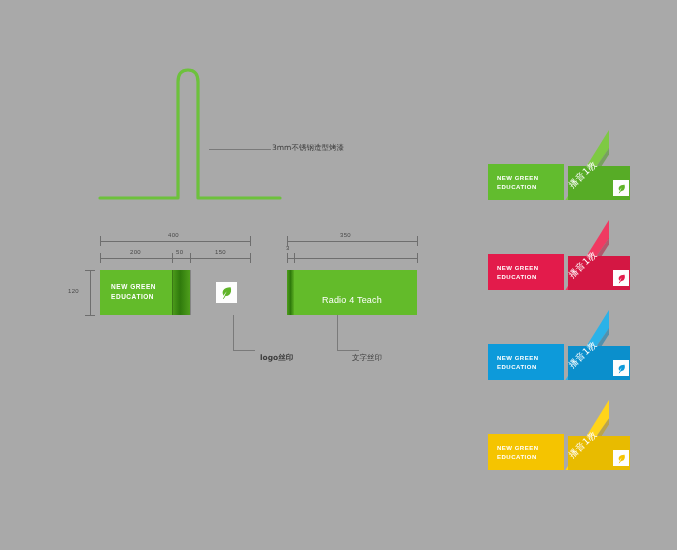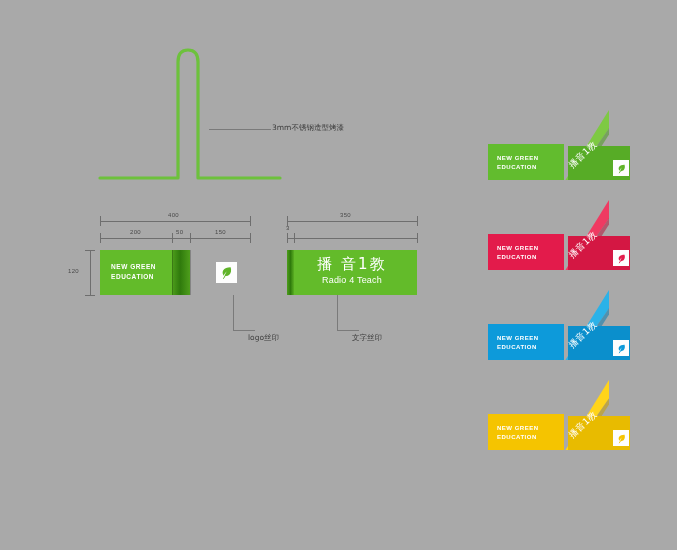--- a/index.html
+++ b/index.html
@@ -2,21 +2,21 @@
 <html><head>
 <meta charset="utf-8">
 <style>
   html,body{margin:0;padding:0;}
   body{
     width:677px;height:550px;
     background:#a9a9a9;
     font-family:"Liberation Sans","DejaVu Sans",sans-serif;
     overflow:hidden;position:relative;
   }
-  .stage{position:absolute;inset:0;}
+  .stage{position:absolute;inset:0;margin-top:20px;}
   .abs{position:absolute;}
 
   
   .dimline{position:absolute;background:#6e6e6e;}
   .dimh{height:1px;}
   .dimv{width:1px;}
   .tick{position:absolute;width:1px;background:#6e6e6e;}
   .dimlabel{
     position:absolute;color:#4a4a4a;font-size:6px;
     letter-spacing:.3px;white-space:nowrap;
@@ -143,39 +143,38 @@
     <div class="logo-box">
       <svg width="15" height="15" viewBox="0 0 15 15">
         <path d="M11.6 2.3C8.9 2.2 5.4 3.1 4.1 5.6c-1 1.9-.3 3.9.6 5.1.6-1.7 1.8-3.3 3.4-4.5-1.2 1.4-2.1 3.1-2.5 4.9h1.4c2.6-.2 4.6-2.1 5-4.7.2-1.4.1-2.8-.4-4.1z" fill="#5fb328"></path>
         <path d="M5.9 11.2 4.6 13.4" stroke="#5fb328" stroke-width="1" stroke-linecap="round"></path>
       </svg>
     </div>
   </div>
 
   <div class="leader" style="left:233px;top:295px;width:1px;height:35px;background:#7a7a7a;"></div>
   <div class="leader" style="left:233px;top:330px;width:22px;height:1px;background:#7a7a7a;"></div>
-  <div class="callout" style="left:248px;top:333px;">logo丝印</div>
+  <div class="callout" style="left:260px;top:333px;font-weight:bold;">logo丝印</div>
 
   <div class="abs">
     <div class="dimline dimh" style="left:287px;top:221px;width:130px;"></div>
     <div class="tick" style="left:287px;top:216px;height:10px;"></div>
     <div class="tick" style="left:417px;top:216px;height:10px;"></div>
     <div class="dimlabel" style="left:340px;top:212px;">350</div>
 
     <div class="dimline dimh" style="left:287px;top:238px;width:130px;"></div>
     <div class="tick" style="left:287px;top:233px;height:10px;"></div>
     <div class="tick" style="left:294px;top:233px;height:10px;"></div>
     <div class="tick" style="left:417px;top:233px;height:10px;"></div>
     <div class="dimlabel" style="left:286px;top:225px;">3</div>
   </div>
 
   <div class="abs" id="panelB">
     <div class="panel-body" style="background:#63bb2a;"></div>
     <div class="panel-b-strip" style="background:linear-gradient(90deg,#4e9e1c,#2f7a0c 50%,#5aae22);"></div>
-    <div class="cn-title">播 音1教</div>
     <div class="en-title">Radio 4 Teach</div>
   </div>
 
   <div class="leader" style="left:337px;top:295px;width:1px;height:35px;background:#7a7a7a;"></div>
   <div class="leader" style="left:337px;top:330px;width:22px;height:1px;background:#7a7a7a;"></div>
   <div class="callout" style="left:352px;top:333px;">文字丝印</div>
 
   <div class="persp" style="left:488px;top:110px;">
     <div class="p-riser" style="background:#7ec943;"></div>
     <div class="p-riser-shade" style="background:#4e9a22;"></div>

